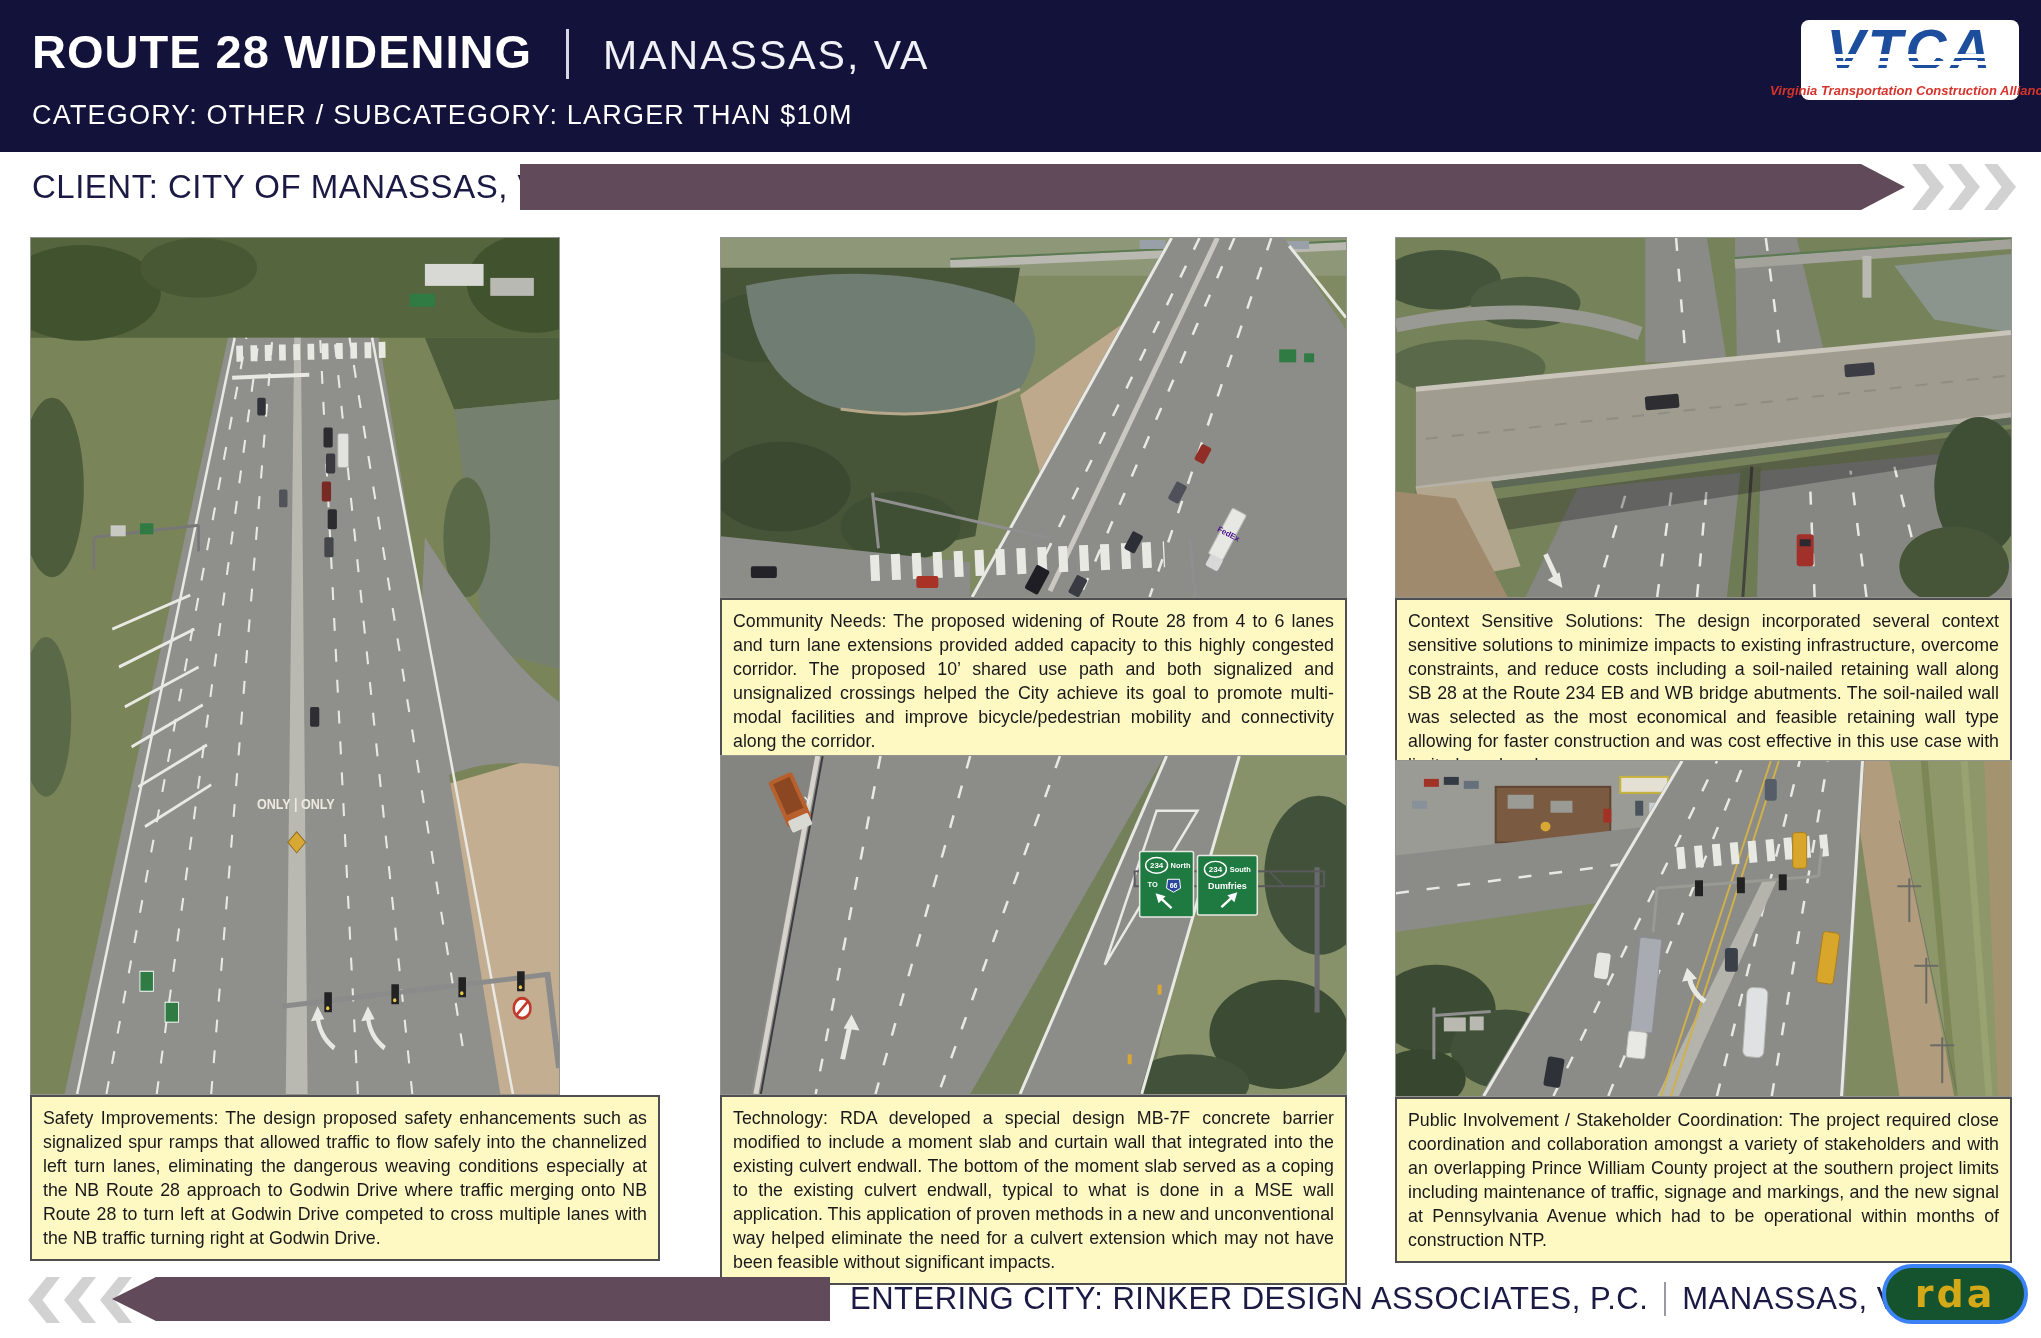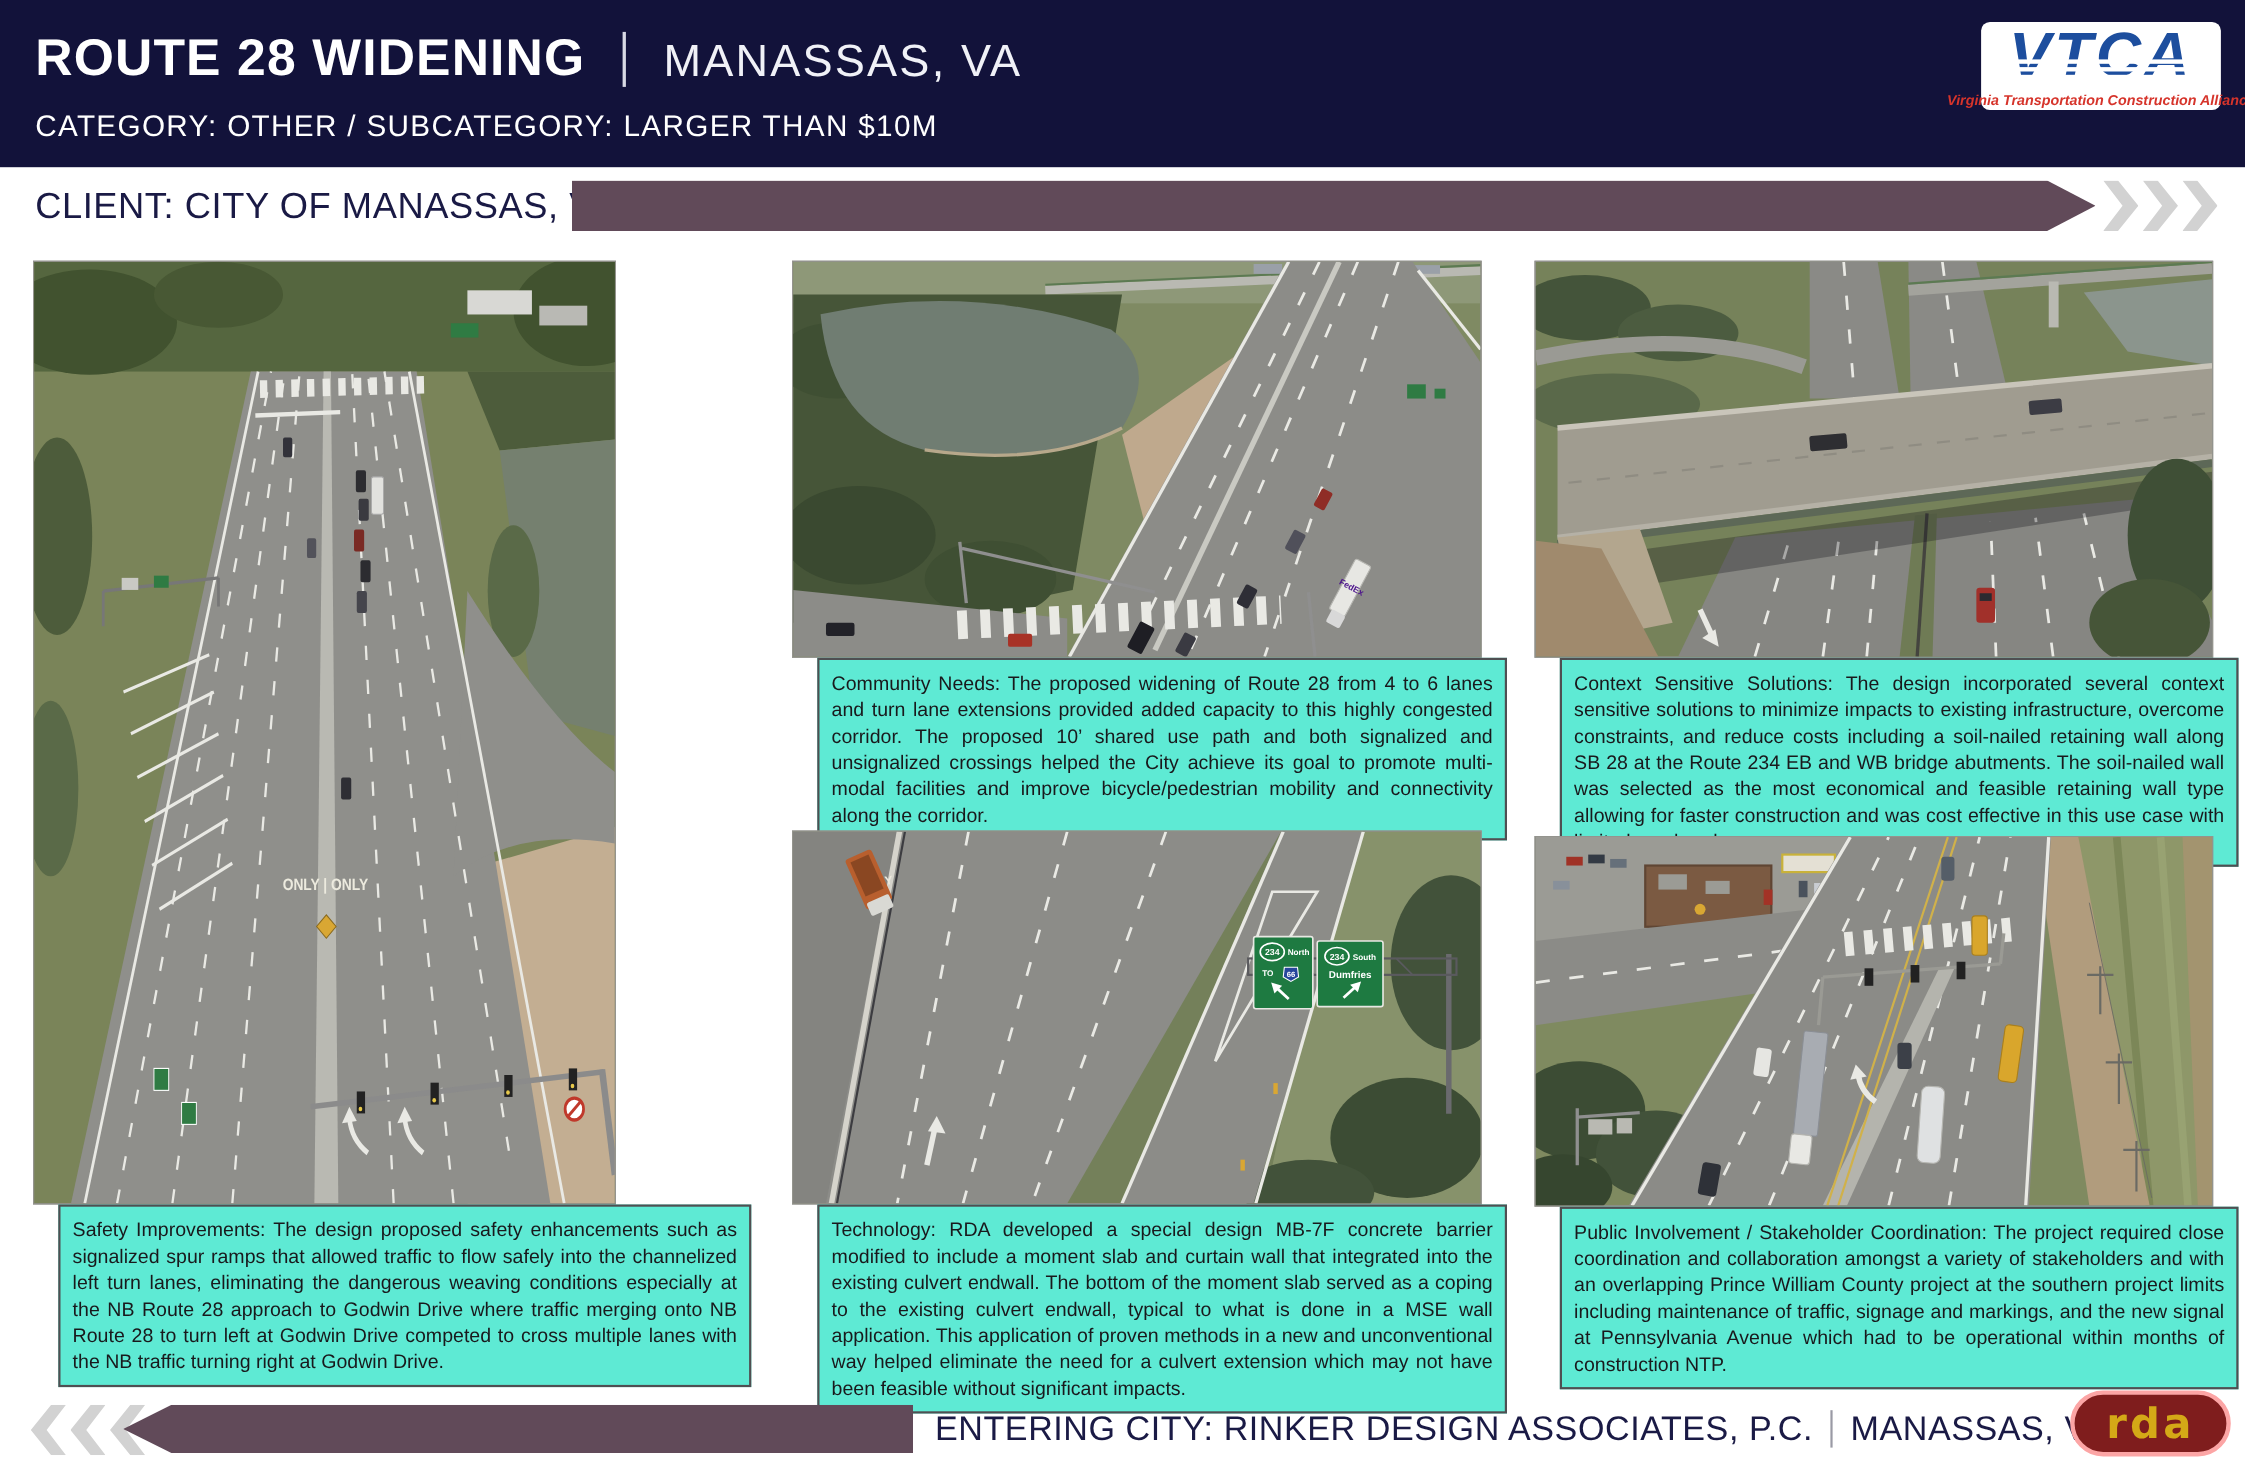--- a/index.html
+++ b/index.html
@@ -23,30 +23,30 @@
   
   .client-label{position:absolute;left:32px;top:168px;font-size:33px;font-weight:500;color:#1a1a45;letter-spacing:.5px;}
   .client-bar{position:absolute;left:520px;top:164px;width:1385px;height:46px;background:#614a59;
     clip-path:polygon(0 0,calc(100% - 44px) 0,100% 50%,calc(100% - 44px) 100%,0 100%);}
   .chev{position:absolute;width:32px;height:46px;background:#d2d2d2;}
   .chev.r{clip-path:polygon(0 0,42% 0,100% 50%,42% 100%,0 100%,55% 50%);}
   .chev.l{clip-path:polygon(100% 0,58% 0,0 50%,58% 100%,100% 100%,45% 50%);}
   
   .photo{position:absolute;border:1px solid #94948e;overflow:hidden;background:#8d8d89;box-sizing:border-box;}
   .photo svg{display:block;width:100%;height:100%;}
-  .caption{position:absolute;box-sizing:border-box;background:#5eead4;border:2px solid #4f4f52;
-    padding:9px 11px;font-size:17.8px;line-height:1.35;color:#19191c;text-align:justify;margin-left:23px;}
+  .caption{position:absolute;box-sizing:border-box;background:#fef9c3;border:2px solid #4f4f52;
+    padding:9px 11px;font-size:17.8px;line-height:1.35;color:#19191c;text-align:justify;}
   
   .footer-bar{position:absolute;left:112px;top:1277px;width:718px;height:44px;background:#614a59;
     clip-path:polygon(44px 0,100% 0,100% 100%,44px 100%,0 50%);}
   .footer-text{position:absolute;left:850px;top:1277px;height:44px;display:flex;align-items:center;gap:16px;}
   .footer-firm,.footer-loc{font-size:31px;font-weight:500;color:#1a1a45;letter-spacing:.5px;white-space:nowrap;}
   .footer-divider{width:2px;height:34px;background:#9a9aa5;}
-  .rda-logo{position:absolute;right:13px;top:1264px;width:146px;height:60px;background:#7f1d1d;
-    border:4px solid #fca5a5;border-radius:32px;display:flex;align-items:center;justify-content:center;box-sizing:border-box;}
+  .rda-logo{position:absolute;right:13px;top:1264px;width:146px;height:60px;background:#14532d;
+    border:4px solid #3b82f6;border-radius:32px;display:flex;align-items:center;justify-content:center;box-sizing:border-box;}
   .rda-text{color:#d4a917;font-size:38px;font-weight:800;letter-spacing:3px;line-height:1;font-family:"DejaVu Sans",sans-serif;}
   
   .dash{stroke:#e9e9e4;stroke-width:2.5;stroke-dasharray:13 18;fill:none;}
   .edge{stroke:#e9e9e4;stroke-width:3;fill:none;}
   .mark{fill:#eceade;font-weight:bold;font-family:"Liberation Sans",sans-serif;}
   .signtxt{fill:#ffffff;font-family:"Liberation Sans",sans-serif;font-weight:bold;}
 </style>
 </head>
 <body>
 

